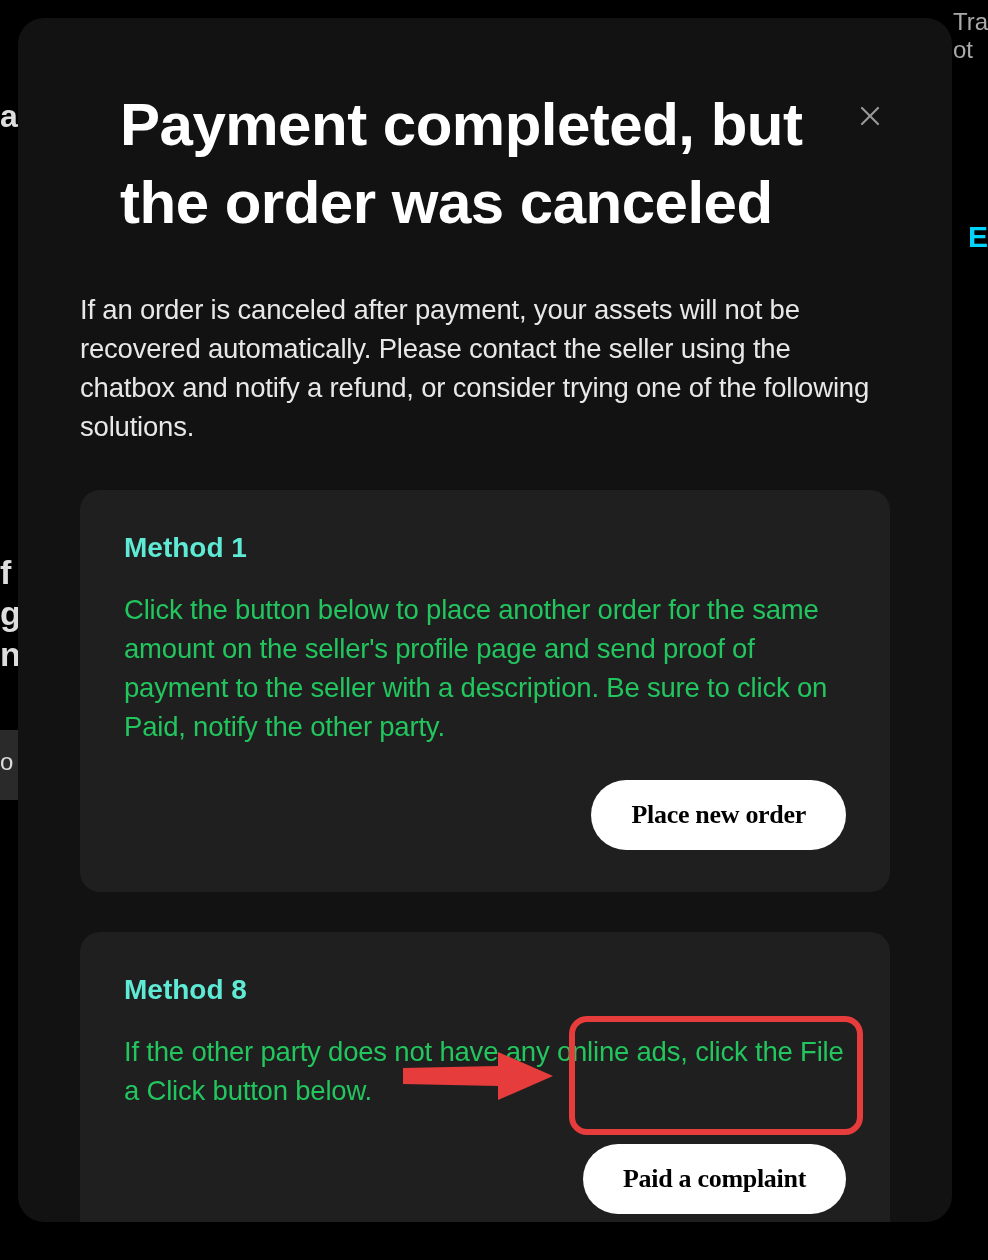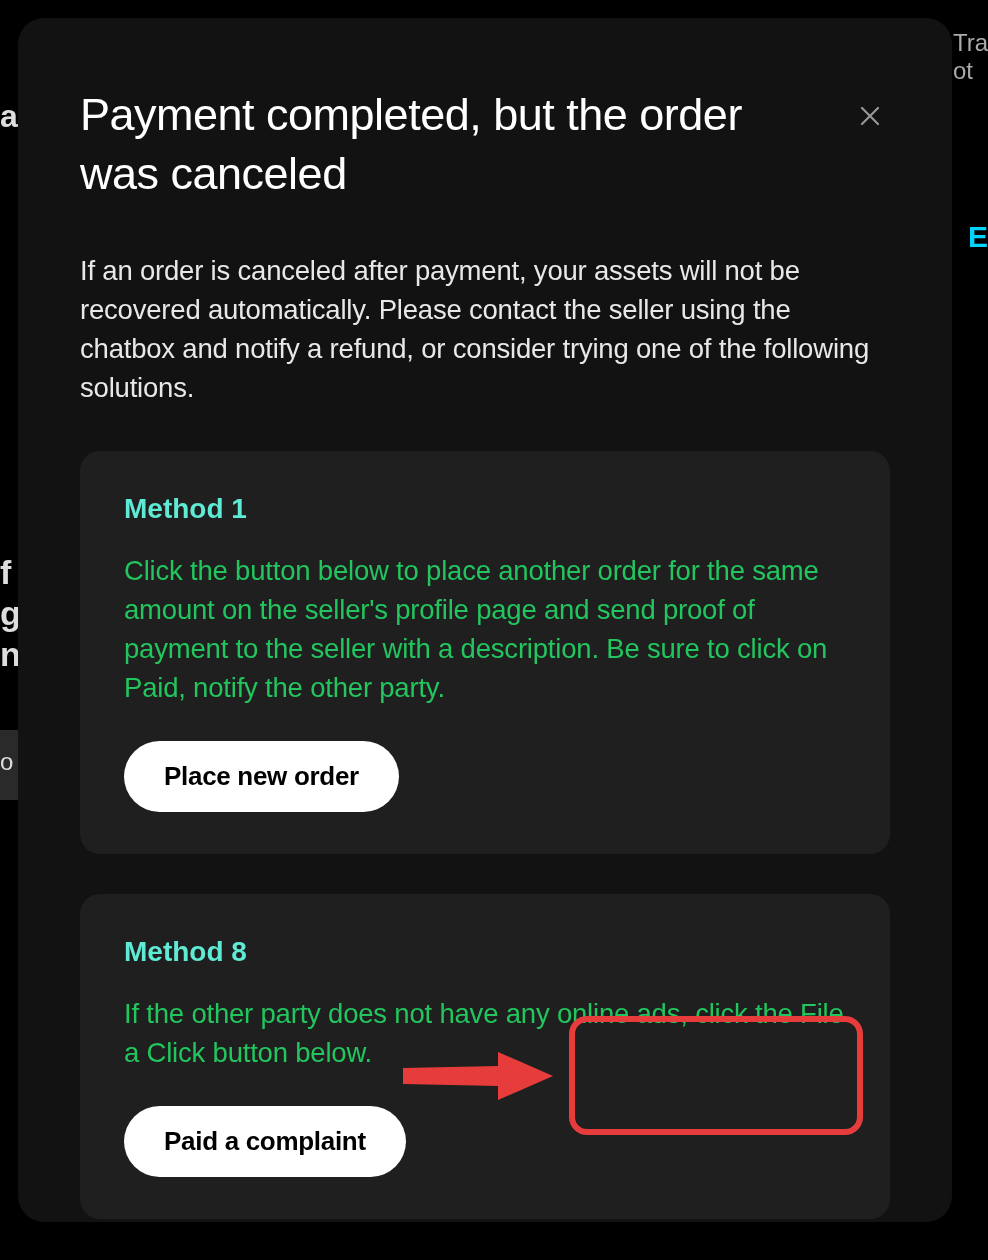--- a/index.html
+++ b/index.html
@@ -22,21 +22,21 @@
       top: 0;
       left: 0;
       width: 100%;
       height: 100%;
       color: #888;
       font-size: 24px;
     }
     
     .bg-top-right {
       position: absolute;
-      top: 29px;
+      top: 8px;
       right: 0;
       color: #aaa;
     }
     
     .bg-left {
       position: absolute;
       top: 98px;
       left: 0;
       color: #ddd;
       font-size: 32px;
@@ -90,25 +90,26 @@
     
     .modal-header {
       display: flex;
       justify-content: space-between;
       align-items: flex-start;
       margin-bottom: 48px;
     }
     
     .modal-title {
       color: #fff;
-      font-size: 45px;
-      font-weight: 400;
+      font-size: 60px;
+      font-weight: 700;
       line-height: 1.3;
       letter-spacing: -0.5px;
       padding-right: 20px;
+      margin-left: 40px;
     }
     
     .close-button {
       flex-shrink: 0;
       width: 40px;
       height: 40px;
       display: flex;
       align-items: center;
       justify-content: center;
       cursor: pointer;
@@ -153,21 +154,22 @@
       color: #22c55e;
       font-size: 27.5px;
       line-height: 1.42;
       font-weight: 500;
       margin-bottom: 34px;
       letter-spacing: -0.2px;
     }
     
     .method-actions {
       display: flex;
-      justify-content: flex-start;
+      justify-content: flex-end;
+      font-family: Liberation Serif, serif;
     }
     
     .action-button {
       background: #fff;
       color: #000;
       border: none;
       border-radius: 36px;
       padding: 20px 40px;
       font-size: 26px;
       font-weight: 600;

